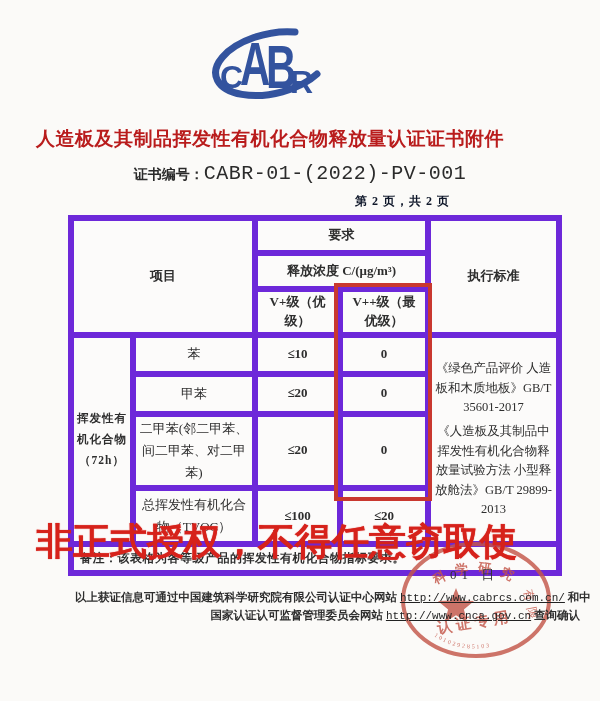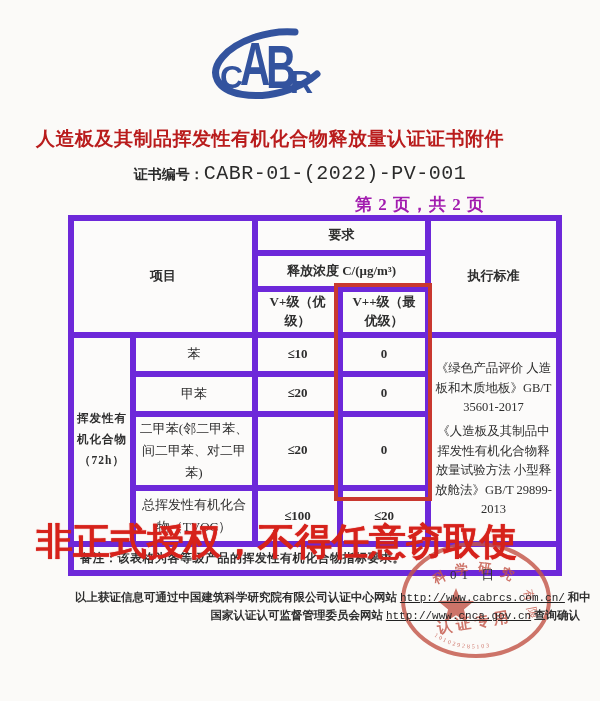--- a/index.html
+++ b/index.html
@@ -19,21 +19,21 @@
     left:0;top:126px;width:540px;text-align:center;
     font-size:19px;font-weight:bold;color:#b91c1c;
     font-family:"Liberation Sans", sans-serif;letter-spacing:.5px;z-index:2;
   }
   .certline{
     left:0;top:162px;width:600px;text-align:center;font-size:14px;color:#2b2b2b;z-index:2;
   }
   .certline .lbl{font-weight:bold;font-family:"Liberation Sans", sans-serif;}
   .certline .val{font-family:"Liberation Mono", monospace;font-size:20px;letter-spacing:.5px;margin-top:8px;}
   .pageinfo{
-    left:355px;top:193px;width:95px;font-size:17px;font-weight:bold;color:#a21caf;
+    left:355px;top:193px;width:95px;font-size:12px;font-weight:bold;color:#0f172a;
     text-align:right;width:90px;z-index:2;letter-spacing:1px;white-space:nowrap;
   }
 
   
   #cert-table{
     left:68px;top:215px;width:488px;border-collapse:collapse;table-layout:fixed;
     font-size:13px;color:#2e2e2e;z-index:1;background:#fcfbfa;
   }
   #cert-table td{
     border:6px solid #6d28d9;text-align:center;vertical-align:middle;

